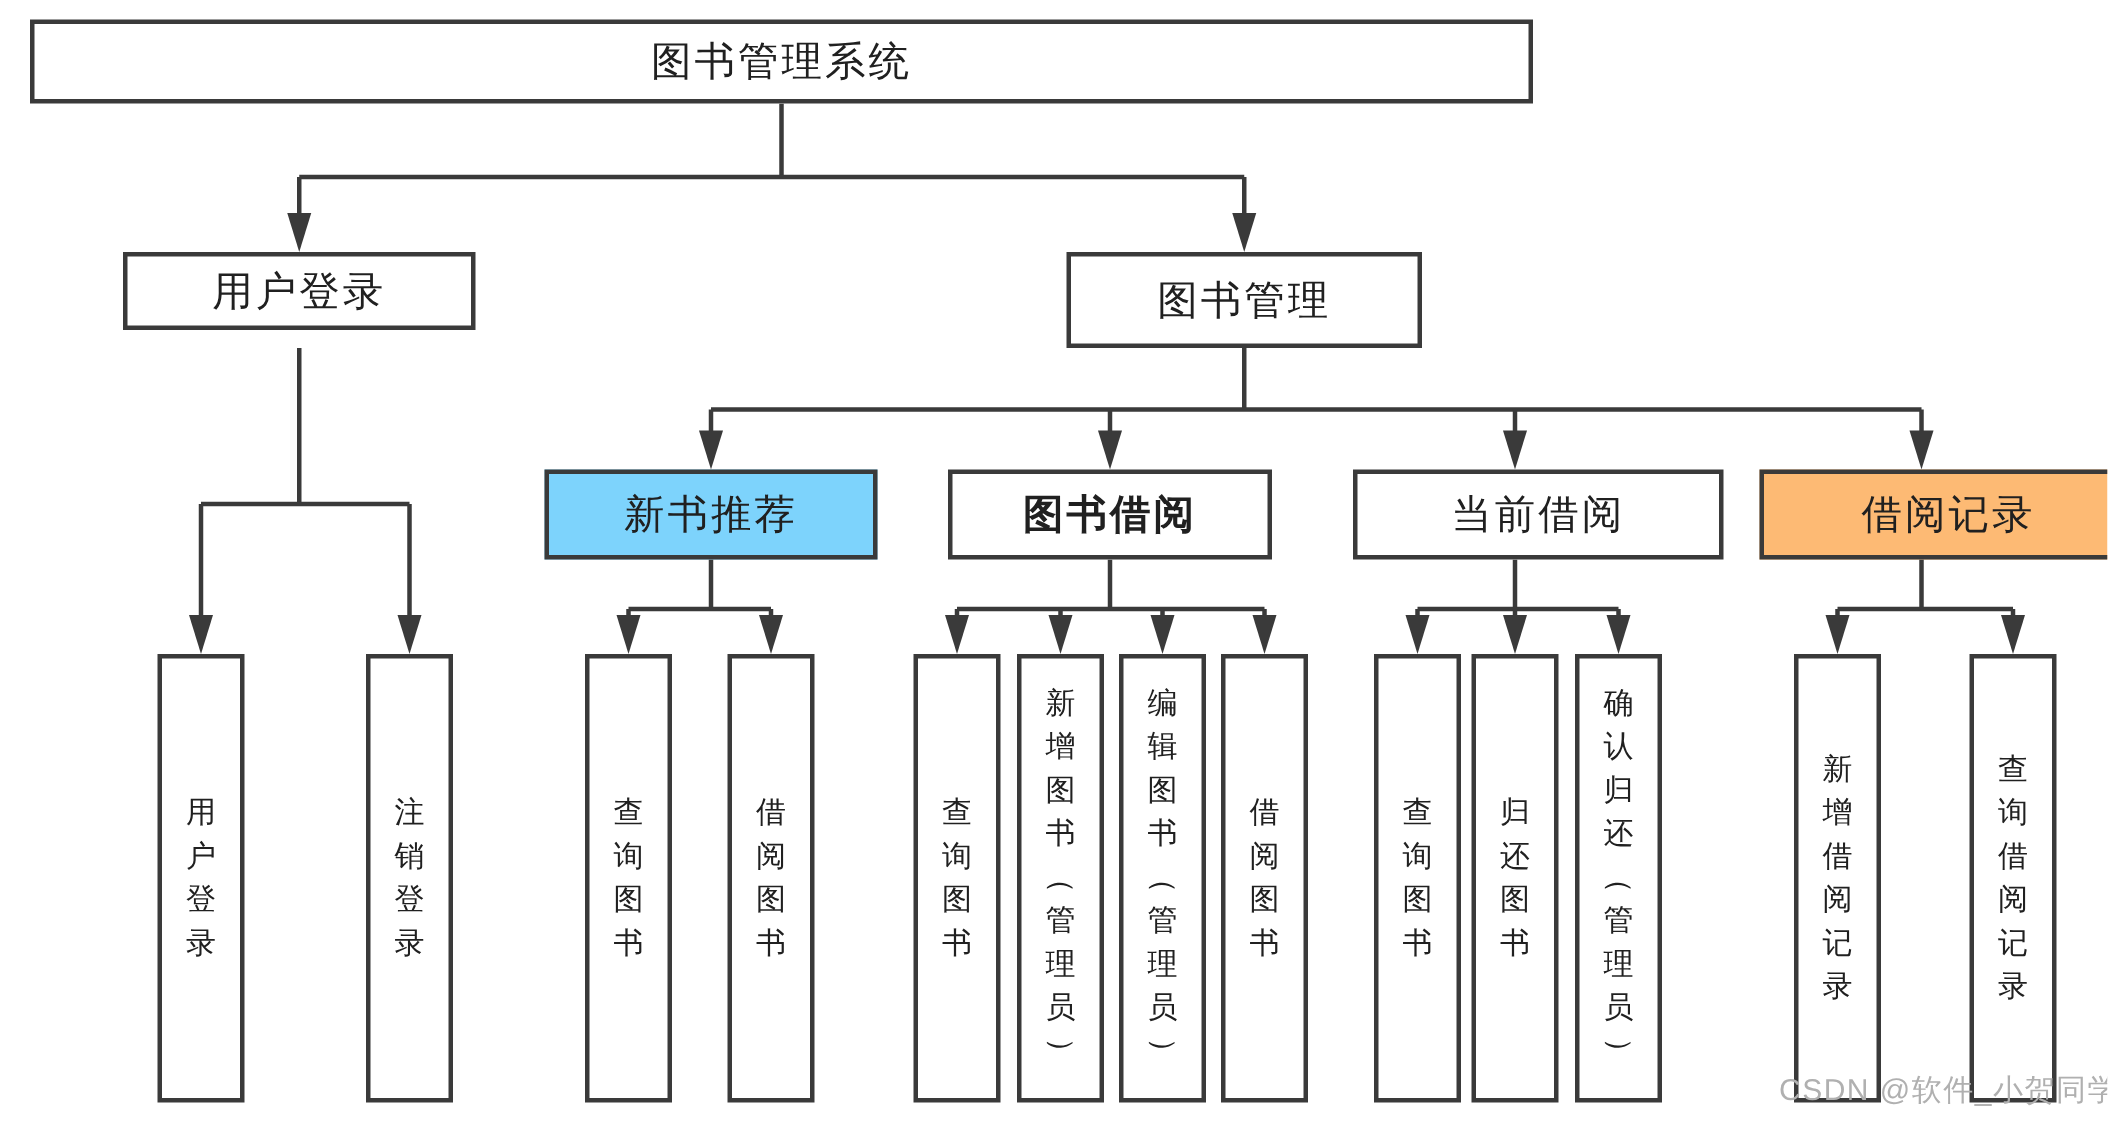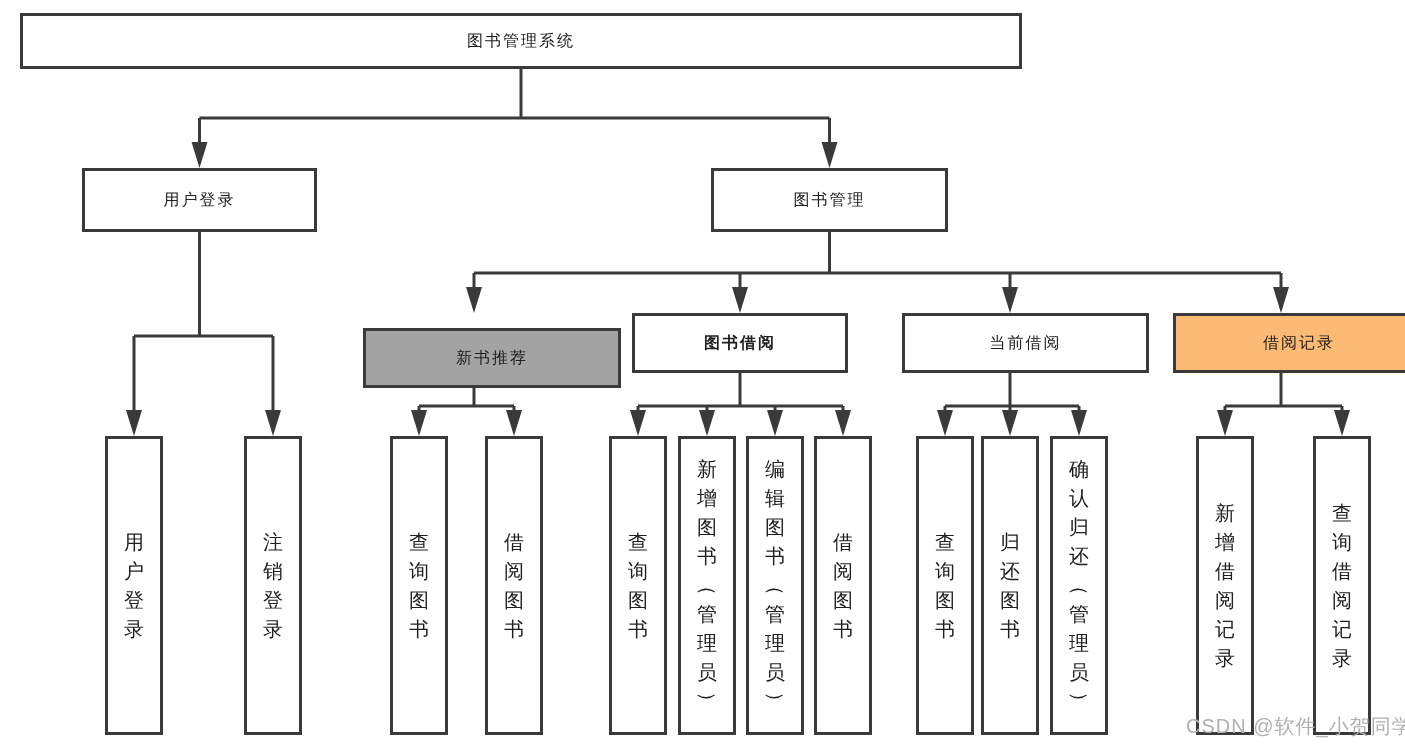--- a/index.html
+++ b/index.html
@@ -21,21 +21,21 @@
     position: absolute;
     box-sizing: border-box;
     border: 3px solid #3a3a3a;
     background: #ffffff;
     display: flex;
     align-items: center;
     justify-content: center;
     color: #202020;
   }
   .node.h .label {
-    font-size: 16px;
+    font-size: 27px;
     letter-spacing: 2px;
     white-space: nowrap;
   }
   .node.v .label {
     display: flex;
     flex-direction: column;
     align-items: center;
     justify-content: center;
     font-size: 20px;
   }
@@ -114,27 +114,27 @@
       <path d="M 1225 406 H 1342" stroke="#3a3a3a" stroke-width="3" fill="none"></path>
       <path d="M 1225 406 V 412" stroke="#3a3a3a" stroke-width="3" fill="none"></path>
       <polygon points="1217,410 1233,410 1225,436" fill="#3a3a3a"></polygon>
       <path d="M 1342 406 V 412" stroke="#3a3a3a" stroke-width="3" fill="none"></path>
       <polygon points="1334,410 1350,410 1342,436" fill="#3a3a3a"></polygon>
     </svg>
   <div id="nodes">
       <div class="node h" style="left: 20px; top: 13px; width: 1002px; height: 56px; border-color: rgb(58, 58, 58); background: rgb(255, 255, 255); color: rgb(32, 32, 32);">
         <span class="label">图书管理系统</span>
       </div>
-      <div class="node h" style="left: 82px; top: 168px; width: 235px; height: 64px; border-color: rgb(58, 58, 58); background: rgb(255, 255, 255); color: rgb(32, 32, 32);">
+      <div class="node h" style="left: 82px; top: 168px; width: 235px; height: 52px; border-color: rgb(58, 58, 58); background: rgb(255, 255, 255); color: rgb(32, 32, 32);">
         <span class="label">用户登录</span>
       </div>
       <div class="node h" style="left: 711px; top: 168px; width: 237px; height: 64px; border-color: rgb(58, 58, 58); background: rgb(255, 255, 255); color: rgb(32, 32, 32);">
         <span class="label">图书管理</span>
       </div>
-      <div class="node h" style="left: 363px; top: 313px; width: 258px; height: 60px; border-color: rgb(58, 58, 58); background: #a3a3a3; color: rgb(32, 32, 32); margin-top: 15px;">
+      <div class="node h" style="left: 363px; top: 313px; width: 222px; height: 60px; border-color: rgb(58, 58, 58); background: #7dd3fc; color: rgb(32, 32, 32);">
         <span class="label">新书推荐</span>
       </div>
       <div class="node h" style="left: 632px; top: 313px; width: 216px; height: 60px; border-color: rgb(58, 58, 58); background: rgb(255, 255, 255); color: rgb(32, 32, 32); font-weight: bold;">
         <span class="label">图书借阅</span>
       </div>
       <div class="node h" style="left: 902px; top: 313px; width: 247px; height: 60px; border-color: rgb(58, 58, 58); background: rgb(255, 255, 255); color: rgb(32, 32, 32);">
         <span class="label">当前借阅</span>
       </div>
       <div class="node h" style="left: 1173px; top: 313px; width: 252px; height: 60px; border-color: rgb(58, 58, 58); background: #fdba74; color: rgb(32, 32, 32);">
         <span class="label">借阅记录</span>

